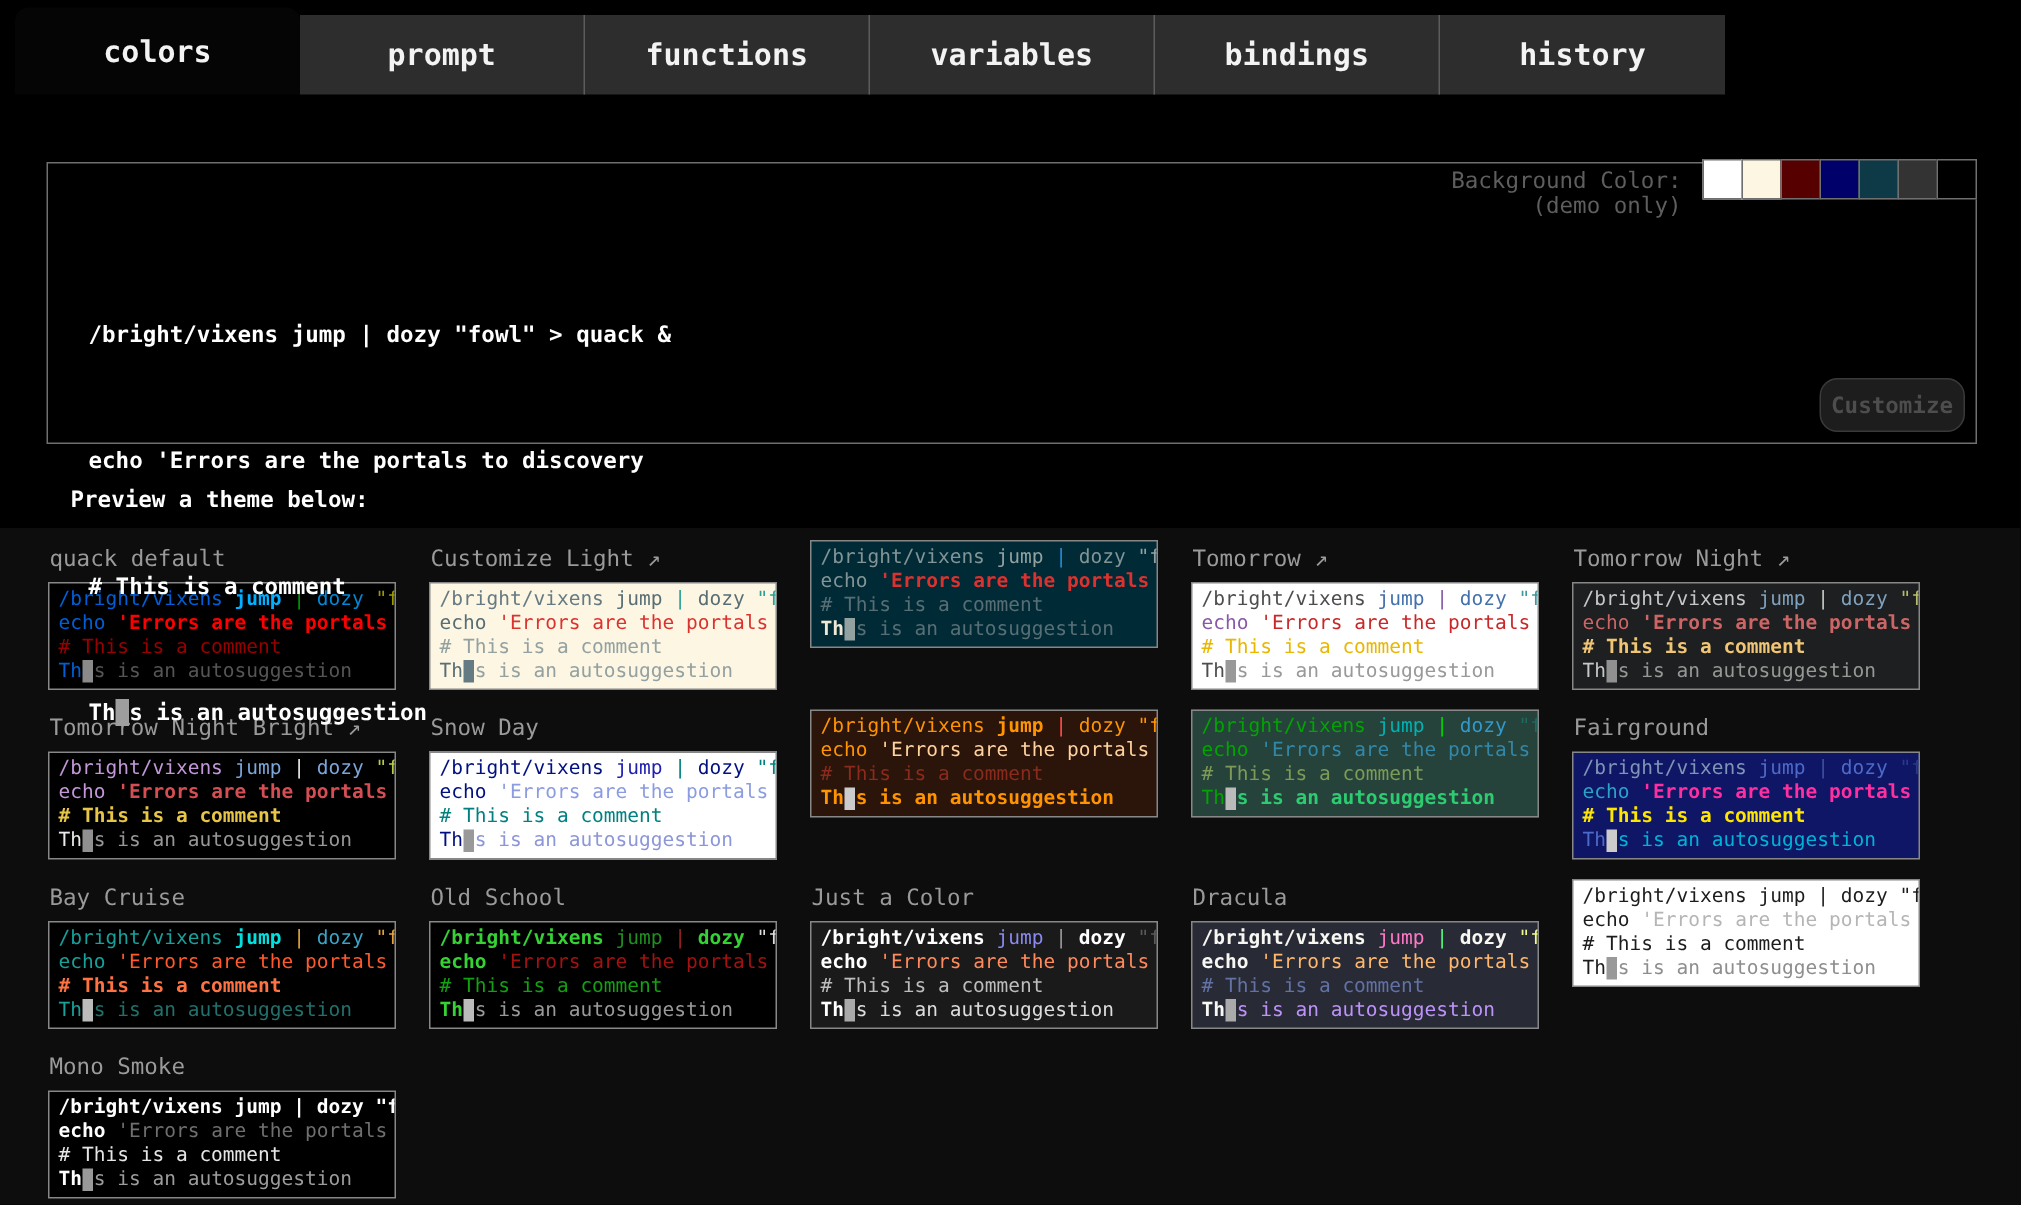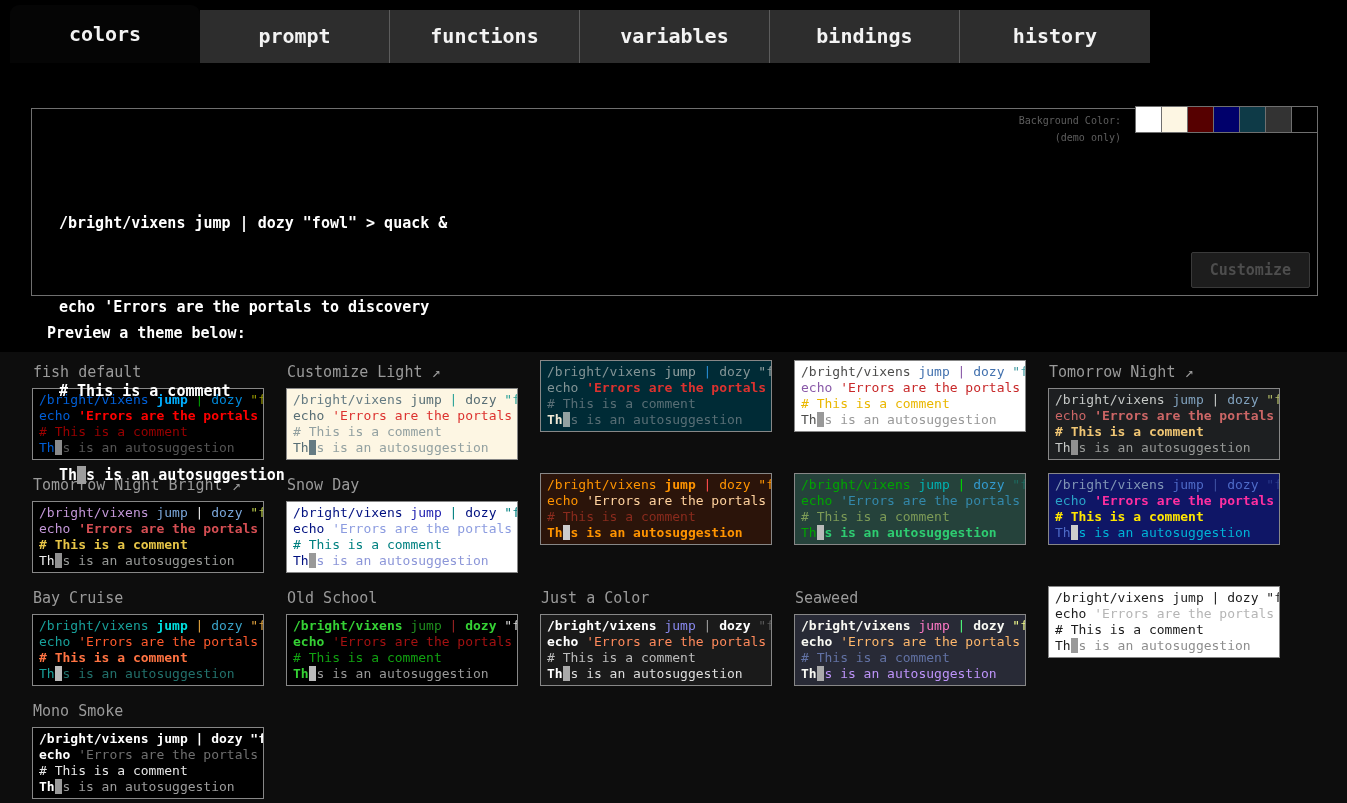--- a/index.html
+++ b/index.html
@@ -25,31 +25,31 @@
   }
   
   .preview-box {
     position:relative; margin:45px 0 0 31px;
     width:1287px; height:188px;
     border:1px solid #6f6f6f; background:#000;
   }
   .bg-label {
     position:absolute; top:3px; right:196px;
     text-align:right; color:#5e5e5e;
-    font-size:10px; line-height:17px; white-space:nowrap;
+    font-size:15px; line-height:17px; white-space:nowrap;
   }
   .swatches { position:absolute; top:-3px; right:-1px; display:flex; }
   .swatch { width:27px; height:27px; border:1px solid #6f6f6f; margin-left:-1px; cursor:pointer; }
   .sample { padding:44px 0 0 27px; color:#fff; font-size:15px; font-weight:bold; line-height:28px; white-space:pre; }
   .cursorblk { color:transparent; }
   .customize-btn {
     position:absolute; right:7px; bottom:7px;
-    background:#1d1d1d; border:1px solid #3a3a3a; border-radius:2px;
+    background:#1d1d1d; border:1px solid #3a3a3a; border-radius:12px;
     color:#4d4d4d; font-family:"DejaVu Sans Mono",monospace;
-    font-size:15px; font-weight:bold; padding:8px 18px; cursor:pointer;
+    font-size:15px; font-weight:bold; padding:8px 7px; cursor:pointer;
   }
   
   .themes-heading { margin:28px 0 0 47px; color:#fff; font-size:15px; font-weight:bold; }
   .themes-section { background:#0d0d0d; margin-top:10px; padding:8px 0 10px 32px; }
   .grid { display:grid; grid-template-columns:repeat(5,233px); column-gap:21px; row-gap:13px; }
   .theme-title { color:#9a9a9a; font-size:15px; padding:3px 0 7px 1px; white-space:nowrap; }
   .card {
     width:232px; height:72px; border:1px solid #878787;
     padding:3px 0 3px 6px; overflow:hidden; white-space:pre;
     font-size:13px; line-height:16px; cursor:pointer;
@@ -86,31 +86,32 @@
     <div class="ln" style="height:28px"><span>Th</span><span class="cursorblk" id="main-cursor" style="background: rgb(158, 158, 158);">i</span><span>s is an autosuggestion</span></div>
   </div>
   <button class="customize-btn">Customize</button>
 </div>
 
 <div class="themes-heading">Preview a theme below:</div>
 
 <div class="themes-section">
   <div class="grid" id="theme-grid">
       <div>
-        <div class="theme-title">fish default</div>
+        <div class="theme-title">quack default</div>
         <div class="card" style="background: rgb(0, 0, 0);"><div class="ln"><span style="color: rgb(0, 95, 215);">/bright/vixens</span> <span style="color: rgb(0, 175, 255); font-weight: bold;">jump</span> <span style="color: rgb(0, 153, 0);">|</span> <span style="color: rgb(0, 135, 215);">dozy</span> <span style="color: rgb(153, 153, 0);">"fowl" &gt; quack &amp;</span></div><div class="ln"><span style="color: rgb(0, 95, 215);">echo</span> <span style="color: rgb(255, 0, 0); font-weight: bold;">'Errors are the portals to discovery</span></div><div class="ln"><span style="color: rgb(153, 0, 0);"># This is a comment</span></div><div class="ln"><span style="color: rgb(0, 95, 215);">Th</span><span class="cursorblk" style="background: rgb(138, 138, 138);">i</span><span style="color: rgb(85, 85, 85);">s is an autosuggestion</span></div></div>
       </div>
       <div>
         <div class="theme-title">Customize Light ↗</div>
         <div class="card" style="background: rgb(253, 246, 227);"><div class="ln"><span style="color: rgb(101, 123, 131);">/bright/vixens</span> <span style="color: rgb(88, 110, 117);">jump</span> <span style="color: rgb(42, 161, 152);">|</span> <span style="color: rgb(88, 110, 117);">dozy</span> <span style="color: rgb(42, 161, 152);">"fowl" &gt; quack &amp;</span></div><div class="ln"><span style="color: rgb(88, 110, 117);">echo</span> <span style="color: rgb(220, 50, 47);">'Errors are the portals to discovery</span></div><div class="ln"><span style="color: rgb(147, 161, 161);"># This is a comment</span></div><div class="ln"><span style="color: rgb(88, 110, 117);">Th</span><span class="cursorblk" style="background: rgb(101, 123, 131);">i</span><span style="color: rgb(147, 161, 161);">s is an autosuggestion</span></div></div>
       </div>
       <div>
         <div class="card" style="background: rgb(0, 43, 54);"><div class="ln"><span style="color: rgb(131, 148, 150);">/bright/vixens</span> <span style="color: rgb(147, 161, 161);">jump</span> <span style="color: rgb(38, 139, 210);">|</span> <span style="color: rgb(131, 148, 150);">dozy</span> <span style="color: rgb(147, 161, 161);">"fowl" &gt; quack &amp;</span></div><div class="ln"><span style="color: rgb(131, 148, 150);">echo</span> <span style="color: rgb(220, 50, 47); font-weight: bold;">'Errors are the portals to discovery</span></div><div class="ln"><span style="color: rgb(88, 110, 117);"># This is a comment</span></div><div class="ln"><span style="color: rgb(238, 232, 213); font-weight: bold;">Th</span><span class="cursorblk" style="background: rgb(147, 161, 161);">i</span><span style="color: rgb(88, 110, 117);">s is an autosuggestion</span></div></div>
       </div>
       <div>
+        <div class="theme-title">Tomorrow ↗</div>
         <div class="card" style="background: rgb(255, 255, 255);"><div class="ln"><span style="color: rgb(77, 77, 76);">/bright/vixens</span> <span style="color: rgb(66, 113, 174);">jump</span> <span style="color: rgb(137, 89, 168);">|</span> <span style="color: rgb(66, 113, 174);">dozy</span> <span style="color: rgb(62, 153, 159);">"fowl" &gt; quack &amp;</span></div><div class="ln"><span style="color: rgb(137, 89, 168);">echo</span> <span style="color: rgb(200, 40, 41);">'Errors are the portals to discovery</span></div><div class="ln"><span style="color: rgb(234, 183, 0);"># This is a comment</span></div><div class="ln"><span style="color: rgb(77, 77, 76);">Th</span><span class="cursorblk" style="background: rgb(153, 153, 153);">i</span><span style="color: rgb(153, 153, 153);">s is an autosuggestion</span></div></div>
       </div>
       <div>
         <div class="theme-title">Tomorrow Night ↗</div>
         <div class="card" style="background: rgb(29, 31, 33);"><div class="ln"><span style="color: rgb(197, 200, 198);">/bright/vixens</span> <span style="color: rgb(129, 162, 190);">jump</span> <span style="color: rgb(197, 200, 198);">|</span> <span style="color: rgb(129, 162, 190);">dozy</span> <span style="color: rgb(181, 189, 104);">"fowl" &gt; quack &amp;</span></div><div class="ln"><span style="color: rgb(204, 102, 102);">echo</span> <span style="color: rgb(204, 102, 102); font-weight: bold;">'Errors are the portals to discovery</span></div><div class="ln"><span style="color: rgb(240, 198, 116); font-weight: bold;"># This is a comment</span></div><div class="ln"><span style="color: rgb(197, 200, 198);">Th</span><span class="cursorblk" style="background: rgb(144, 144, 144);">i</span><span style="color: rgb(150, 152, 150);">s is an autosuggestion</span></div></div>
       </div>
       <div>
         <div class="theme-title">Tomorrow Night Bright ↗</div>
         <div class="card" style="background: rgb(0, 0, 0);"><div class="ln"><span style="color: rgb(195, 151, 216);">/bright/vixens</span> <span style="color: rgb(122, 166, 218);">jump</span> <span style="color: rgb(234, 234, 234);">|</span> <span style="color: rgb(122, 166, 218);">dozy</span> <span style="color: rgb(185, 202, 74);">"fowl" &gt; quack &amp;</span></div><div class="ln"><span style="color: rgb(195, 151, 216);">echo</span> <span style="color: rgb(213, 78, 83); font-weight: bold;">'Errors are the portals to discovery</span></div><div class="ln"><span style="color: rgb(231, 197, 71); font-weight: bold;"># This is a comment</span></div><div class="ln"><span style="color: rgb(234, 234, 234);">Th</span><span class="cursorblk" style="background: rgb(144, 144, 144);">i</span><span style="color: rgb(150, 152, 150);">s is an autosuggestion</span></div></div>
       </div>
@@ -118,36 +119,37 @@
         <div class="theme-title">Snow Day</div>
         <div class="card" style="background: rgb(255, 255, 255);"><div class="ln"><span style="color: rgb(0, 16, 128);">/bright/vixens</span> <span style="color: rgb(32, 32, 176);">jump</span> <span style="color: rgb(0, 128, 128);">|</span> <span style="color: rgb(0, 16, 128);">dozy</span> <span style="color: rgb(0, 128, 128);">"fowl" &gt; quack &amp;</span></div><div class="ln"><span style="color: rgb(0, 16, 128);">echo</span> <span style="color: rgb(140, 156, 224);">'Errors are the portals to discovery</span></div><div class="ln"><span style="color: rgb(0, 128, 128);"># This is a comment</span></div><div class="ln"><span style="color: rgb(0, 16, 128);">Th</span><span class="cursorblk" style="background: rgb(153, 153, 153);">i</span><span style="color: rgb(140, 150, 216);">s is an autosuggestion</span></div></div>
       </div>
       <div>
         <div class="card" style="background: rgb(43, 20, 10);"><div class="ln"><span style="color: rgb(255, 148, 0);">/bright/vixens</span> <span style="color: rgb(255, 148, 0); font-weight: bold;">jump</span> <span style="color: rgb(255, 77, 77);">|</span> <span style="color: rgb(255, 148, 0);">dozy</span> <span style="color: rgb(255, 148, 0);">"fowl" &gt; quack &amp;</span></div><div class="ln"><span style="color: rgb(255, 148, 0);">echo</span> <span style="color: rgb(255, 210, 158);">'Errors are the portals to discovery</span></div><div class="ln"><span style="color: rgb(138, 43, 29);"># This is a comment</span></div><div class="ln"><span style="color: rgb(255, 148, 0); font-weight: bold;">Th</span><span class="cursorblk" style="background: rgb(204, 204, 204);">i</span><span style="color: rgb(255, 148, 0); font-weight: bold;">s is an autosuggestion</span></div></div>
       </div>
       <div>
         <div class="card" style="background: rgb(37, 66, 59);"><div class="ln"><span style="color: rgb(0, 165, 0);">/bright/vixens</span> <span style="color: rgb(0, 178, 178);">jump</span> <span style="color: rgb(0, 215, 0);">|</span> <span style="color: rgb(51, 153, 204);">dozy</span> <span style="color: rgb(29, 106, 96);">"fowl" &gt; quack &amp;</span></div><div class="ln"><span style="color: rgb(0, 165, 0);">echo</span> <span style="color: rgb(51, 136, 170);">'Errors are the portals to discovery</span></div><div class="ln"><span style="color: rgb(125, 155, 87);"># This is a comment</span></div><div class="ln"><span style="color: rgb(0, 165, 0);">Th</span><span class="cursorblk" style="background: rgb(187, 187, 187);">i</span><span style="color: rgb(46, 204, 113); font-weight: bold;">s is an autosuggestion</span></div></div>
       </div>
       <div>
+        <div class="theme-title">Fairground</div>
         <div class="card" style="background: rgb(15, 22, 102);"><div class="ln"><span style="color: rgb(128, 149, 181);">/bright/vixens</span> <span style="color: rgb(78, 106, 200);">jump</span> <span style="color: rgb(61, 79, 160);">|</span> <span style="color: rgb(78, 106, 200);">dozy</span> <span style="color: rgb(42, 58, 138);">"fowl" &gt; quack &amp;</span></div><div class="ln"><span style="color: rgb(41, 163, 200);">echo</span> <span style="color: rgb(255, 47, 160); font-weight: bold;">'Errors are the portals to discovery</span></div><div class="ln"><span style="color: rgb(255, 230, 0); font-weight: bold;"># This is a comment</span></div><div class="ln"><span style="color: rgb(78, 106, 200);">Th</span><span class="cursorblk" style="background: rgb(204, 204, 204);">i</span><span style="color: rgb(0, 179, 214);">s is an autosuggestion</span></div></div>
       </div>
       <div>
         <div class="theme-title">Bay Cruise</div>
         <div class="card" style="background: rgb(0, 0, 0);"><div class="ln"><span style="color: rgb(24, 160, 154);">/bright/vixens</span> <span style="color: rgb(0, 224, 224); font-weight: bold;">jump</span> <span style="color: rgb(226, 163, 62);">|</span> <span style="color: rgb(58, 163, 200);">dozy</span> <span style="color: rgb(226, 163, 62);">"fowl" &gt; quack &amp;</span></div><div class="ln"><span style="color: rgb(24, 160, 154);">echo</span> <span style="color: rgb(255, 90, 45);">'Errors are the portals to discovery</span></div><div class="ln"><span style="color: rgb(255, 115, 66); font-weight: bold;"># This is a comment</span></div><div class="ln"><span style="color: rgb(24, 160, 154);">Th</span><span class="cursorblk" style="background: rgb(187, 187, 187);">i</span><span style="color: rgb(34, 112, 107);">s is an autosuggestion</span></div></div>
       </div>
       <div>
         <div class="theme-title">Old School</div>
         <div class="card" style="background: rgb(0, 0, 0);"><div class="ln"><span style="color: rgb(53, 209, 53); font-weight: bold;">/bright/vixens</span> <span style="color: rgb(31, 143, 31);">jump</span> <span style="color: rgb(153, 34, 34);">|</span> <span style="color: rgb(53, 209, 53); font-weight: bold;">dozy</span> <span style="color: rgb(221, 221, 221);">"fowl" &gt; quack &amp;</span></div><div class="ln"><span style="color: rgb(53, 209, 53); font-weight: bold;">echo</span> <span style="color: rgb(163, 17, 17);">'Errors are the portals to discovery</span></div><div class="ln"><span style="color: rgb(17, 161, 17);"># This is a comment</span></div><div class="ln"><span style="color: rgb(53, 209, 53); font-weight: bold;">Th</span><span class="cursorblk" style="background: rgb(187, 187, 187);">i</span><span style="color: rgb(153, 153, 153);">s is an autosuggestion</span></div></div>
       </div>
       <div>
         <div class="theme-title">Just a Color</div>
         <div class="card" style="background: rgb(26, 26, 26);"><div class="ln"><span style="color: rgb(255, 255, 255); font-weight: bold;">/bright/vixens</span> <span style="color: rgb(138, 138, 240);">jump</span> <span style="color: rgb(154, 154, 154);">|</span> <span style="color: rgb(255, 255, 255); font-weight: bold;">dozy</span> <span style="color: rgb(90, 90, 90);">"fowl" &gt; quack &amp;</span></div><div class="ln"><span style="color: rgb(255, 255, 255); font-weight: bold;">echo</span> <span style="color: rgb(255, 138, 92);">'Errors are the portals to discovery</span></div><div class="ln"><span style="color: rgb(189, 189, 189);"># This is a comment</span></div><div class="ln"><span style="color: rgb(255, 255, 255); font-weight: bold;">Th</span><span class="cursorblk" style="background: rgb(170, 170, 170);">i</span><span style="color: rgb(221, 221, 221);">s is an autosuggestion</span></div></div>
       </div>
       <div>
-        <div class="theme-title">Seaweed</div>
+        <div class="theme-title">Dracula</div>
         <div class="card" style="background: rgb(40, 42, 54);"><div class="ln"><span style="color: rgb(248, 248, 242); font-weight: bold;">/bright/vixens</span> <span style="color: rgb(255, 121, 198);">jump</span> <span style="color: rgb(80, 250, 123);">|</span> <span style="color: rgb(248, 248, 242); font-weight: bold;">dozy</span> <span style="color: rgb(241, 250, 140);">"fowl" &gt; quack &amp;</span></div><div class="ln"><span style="color: rgb(248, 248, 242); font-weight: bold;">echo</span> <span style="color: rgb(255, 184, 108);">'Errors are the portals to discovery</span></div><div class="ln"><span style="color: rgb(98, 114, 164);"># This is a comment</span></div><div class="ln"><span style="color: rgb(248, 248, 242); font-weight: bold;">Th</span><span class="cursorblk" style="background: rgb(170, 170, 170);">i</span><span style="color: rgb(189, 147, 249);">s is an autosuggestion</span></div></div>
       </div>
       <div>
         <div class="card" style="background: rgb(255, 255, 255);"><div class="ln"><span style="color: rgb(28, 28, 28);">/bright/vixens</span> <span style="color: rgb(28, 28, 28);">jump</span> <span style="color: rgb(28, 28, 28);">|</span> <span style="color: rgb(28, 28, 28);">dozy</span> <span style="color: rgb(28, 28, 28);">"fowl" &gt; quack &amp;</span></div><div class="ln"><span style="color: rgb(28, 28, 28);">echo</span> <span style="color: rgb(181, 181, 181);">'Errors are the portals to discovery</span></div><div class="ln"><span style="color: rgb(28, 28, 28);"># This is a comment</span></div><div class="ln"><span style="color: rgb(28, 28, 28);">Th</span><span class="cursorblk" style="background: rgb(153, 153, 153);">i</span><span style="color: rgb(142, 142, 142);">s is an autosuggestion</span></div></div>
       </div>
       <div>
         <div class="theme-title">Mono Smoke</div>
         <div class="card" style="background: rgb(0, 0, 0);"><div class="ln"><span style="color: rgb(255, 255, 255); font-weight: bold;">/bright/vixens</span> <span style="color: rgb(255, 255, 255); font-weight: bold;">jump</span> <span style="color: rgb(255, 255, 255); font-weight: bold;">|</span> <span style="color: rgb(255, 255, 255); font-weight: bold;">dozy</span> <span style="color: rgb(255, 255, 255); font-weight: bold;">"fowl" &gt; quack &amp;</span></div><div class="ln"><span style="color: rgb(255, 255, 255); font-weight: bold;">echo</span> <span style="color: rgb(111, 111, 111);">'Errors are the portals to discovery</span></div><div class="ln"><span style="color: rgb(230, 230, 230);"># This is a comment</span></div><div class="ln"><span style="color: rgb(255, 255, 255); font-weight: bold;">Th</span><span class="cursorblk" style="background: rgb(153, 153, 153);">i</span><span style="color: rgb(156, 156, 156);">s is an autosuggestion</span></div></div>
       </div>
     </div>

